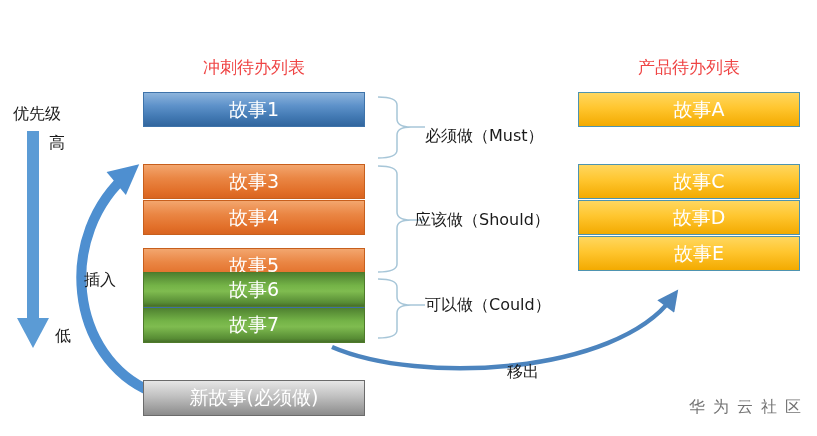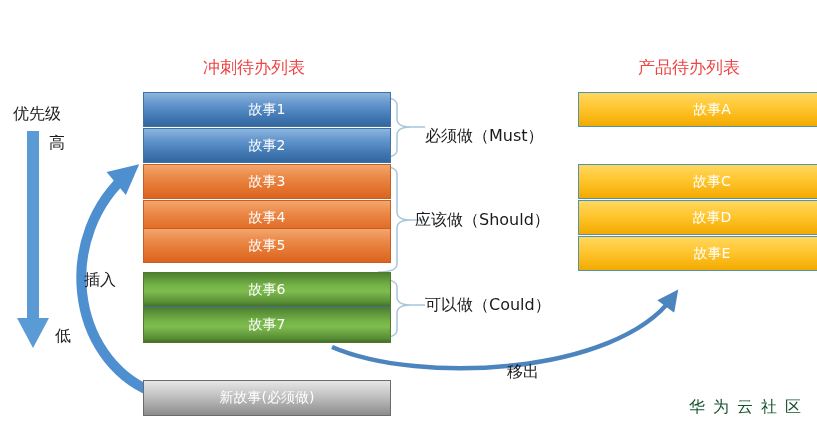--- a/index.html
+++ b/index.html
@@ -2,23 +2,23 @@
 <html><head>
 <meta charset="utf-8">
 <style>
   html,body{margin:0;padding:0;background:#fff;}
   #stage{
     position:relative;width:817px;height:436px;overflow:hidden;background:#ffffff;
     font-family:"DejaVu Sans",sans-serif;
   }
   #arrow-layer{position:absolute;left:0;top:0;width:817px;height:436px;z-index:1;}
   .bar{
-    position:absolute;left:143px;width:248px;height:35px;box-sizing:border-box;
+    position:absolute;left:143px;width:222px;height:35px;box-sizing:border-box;
     display:flex;align-items:center;justify-content:center;
-    color:#ffffff;font-size:14px;z-index:2;
+    color:#ffffff;font-size:19px;z-index:2;
   }
   .bar.blue{
     background:linear-gradient(180deg,#8DB4DC 0%,#5E92CA 38%,#4279B3 72%,#32669E 100%);
     border:1px solid #3E73AA;
   }
   .bar.orange{
     background:linear-gradient(180deg,#F3A66E 0%,#EA8644 40%,#E2702A 78%,#D96420 100%);
     border:1px solid #C75F1D;
   }
   .bar.green{
@@ -38,21 +38,21 @@
     border:1px solid #6B6B6B;
   }
   .diagram-title{
     position:absolute;width:222px;text-align:center;font-size:17px;color:#ef4444;
     z-index:3;white-space:nowrap;
   }
   .lbl{
     position:absolute;font-size:16px;color:#1a1a1a;z-index:3;white-space:nowrap;line-height:20px;
   }
   #watermark{
-    position:absolute;right:8px;top:397px;font-size:16px;color:#14532d;
+    position:absolute;right:8px;top:397px;font-size:16px;color:#737373;
     letter-spacing:8px;z-index:3;white-space:nowrap;
   }
 </style>
 </head>
 <body>
 
 <div id="stage">
 
   <svg id="arrow-layer" viewBox="0 0 817 436" xmlns="http://www.w3.org/2000/svg">
     <defs>
@@ -87,24 +87,23 @@
   <div class="diagram-title" style="left:578px;top:56px;">产品待办列表</div>
 
   <div class="lbl" style="left:13px;top:104px;">优先级</div>
   <div class="lbl" style="left:49px;top:133px;">高</div>
   <div class="lbl" style="left:55px;top:326px;">低</div>
 
   <div class="lbl" style="left:84px;top:270px;">插入</div>
   <div class="lbl" style="left:507px;top:362px;">移出</div>
 
   <div class="bar blue" style="top:92px;">故事1</div>
-  <div class="bar blue" style="top:128px;">故事2</div>
   <div class="bar orange" style="top:164px;">故事3</div>
   <div class="bar orange" style="top:200px;">故事4</div>
-  <div class="bar orange" style="top:228px;">故事5</div>
+  <div class="bar orange" style="top:248px;">故事5</div>
   <div class="bar green" style="top:272px;">故事6</div>
   <div class="bar green green-lower" style="top:307px;">故事7</div>
 
   <div class="bar gray" style="top:380px;">新故事(必须做)</div>
 
   <div class="bar yellow" style="top:92px;">故事A</div>
   <div class="bar yellow" style="top:164px;">故事C</div>
   <div class="bar yellow" style="top:236px;">故事E</div>
   <div class="bar yellow" style="top:200px;">故事D</div>
 

